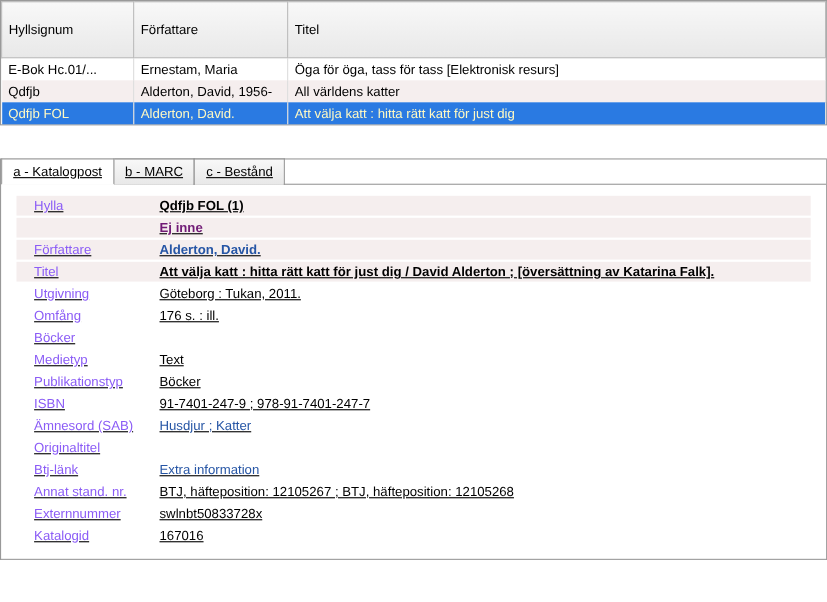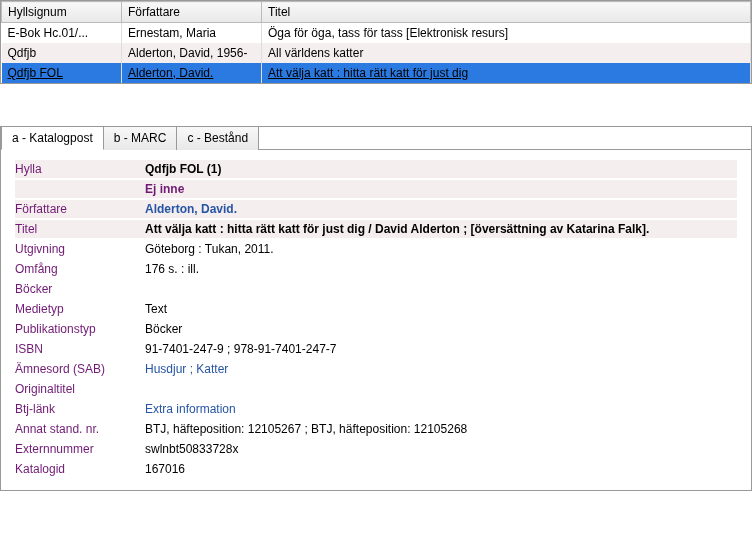--- a/index.html
+++ b/index.html
@@ -1,34 +1,34 @@
 <!DOCTYPE html>
 <html><head>
 <meta charset="utf-8">
 <style>
 * { box-sizing: border-box; margin: 0; padding: 0; }
 body { font-family: Arial, sans-serif; font-size: 12px; background: #fff; width: 752px; }
 .table-wrap { border: 1px solid #999; }
 .grid { width: 100%; border-collapse: collapse; }
-.grid th { background: linear-gradient(#f8f8f8, #e8e8e8); border: 1px solid #bbb; text-align: left; padding: 3px 6px; font-weight: normal; font-size: 12px; }
+.grid th { background: linear-gradient(#f8f8f8, #e8e8e8); border: 1px solid #bbb; text-align: left; padding: 18px 6px; font-weight: normal; font-size: 12px; }
 .grid td { border-right: 1px solid #ddd; padding: 3px 6px; font-size: 12px; }
 .grid tr.row-even td { background: #fff; }
 .grid tr.row-odd td { background: #f5eeee; }
-.grid tr.row-selected td { background: #2a7ae2; color: #000000; text-decoration: underline; }
+.grid tr.row-selected td { background: #2a7ae2; color: #fef9c3; }
 .col-sig { width: 120px; }
 .col-auth { width: 140px; }
-.detail-area { margin-top: 42px; border: 1px solid #999; border-top: none; }
+.detail-area { margin-top: 30px; border: 1px solid #999; border-top: none; text-decoration: underline; }
 .tabs { display: flex; border-top: 1px solid #999; background: #fff; }
 .tab { border: 1px solid #999; border-bottom: none; margin-top: -1px; margin-right: -1px; padding: 4px 10px; background: linear-gradient(#f8f8f8, #e8e8e8); cursor: pointer; position: relative; top: 0; }
 .tab.active { background: #fff; border-bottom: 1px solid #fff; z-index: 2; }
 .tabs-bottom-line { border-bottom: 1px solid #999; margin-top: -1px; }
 .detail-body { padding: 10px 14px; }
 .detail-row { display: flex; margin-bottom: 2px; align-items: flex-start; }
 .detail-row.shaded { background: #f5eeee; }
-.detail-label { width: 130px; color: #701a75; padding: 2px 0; }
+.detail-label { width: 130px; color: #8b5cf6; padding: 2px 16px; }
 .detail-value { flex: 1; padding: 2px 0; }
 .detail-value.bold { font-weight: bold; }
 .detail-value.red { color: #701a75; font-weight: bold; }
 .detail-value.bluebold { color: #2655a5; font-weight: bold; }
 .detail-value.link { color: #2655a5; }
 </style>
 </head>
 <body>
 
 <div class="table-wrap">

